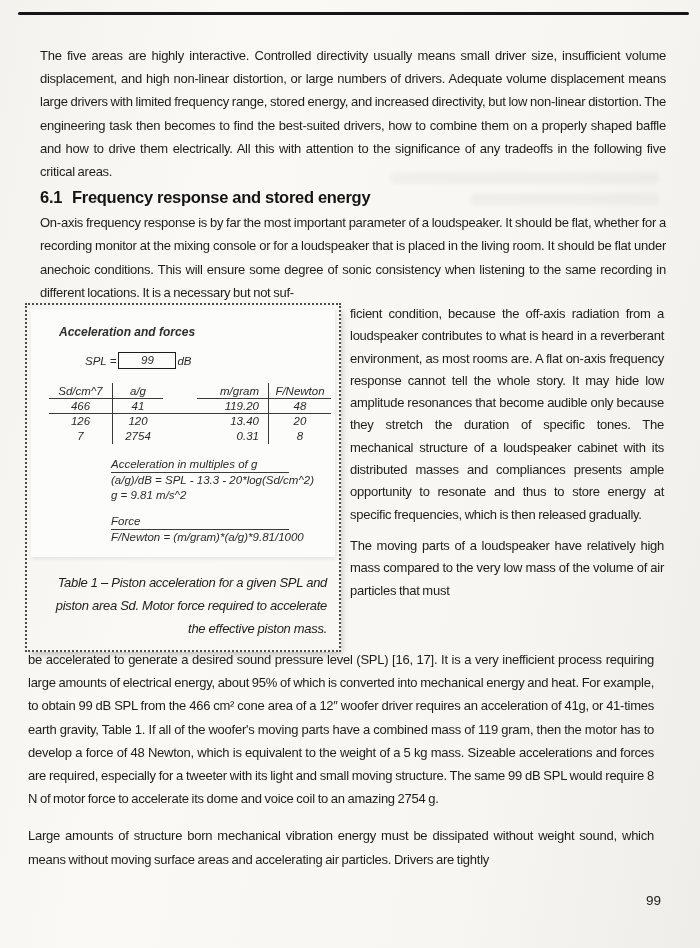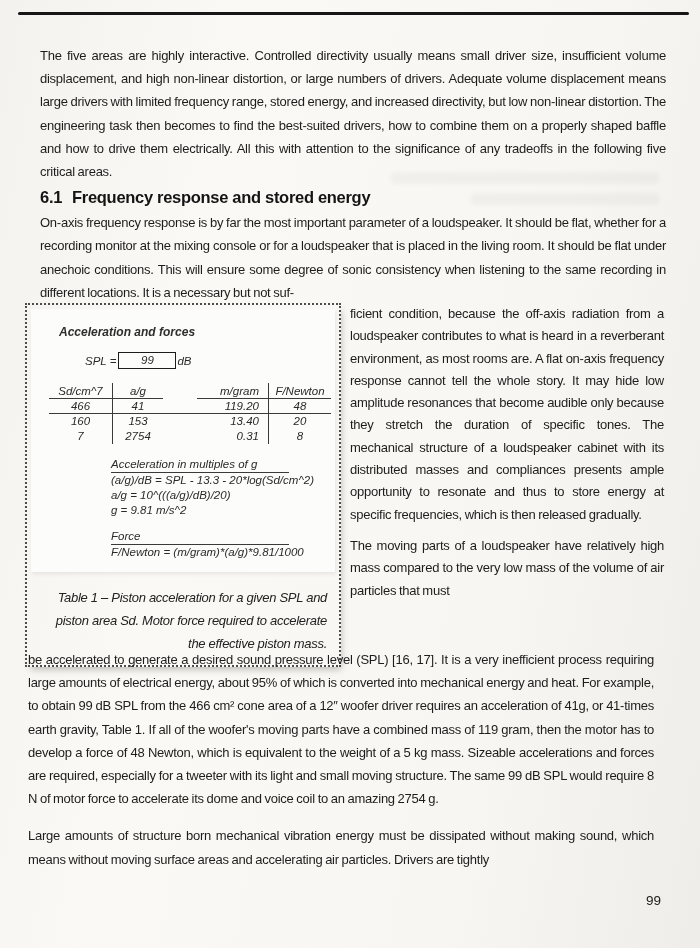--- a/index.html
+++ b/index.html
@@ -125,53 +125,52 @@
           <div class="c hdr"></div>
           <div class="c hdr u ralign vline-r">m/gram</div>
           <div class="c hdr u">F/Newton</div>
 
           <div class="c u vline-r">466</div>
           <div class="c u">41</div>
           <div class="c u"></div>
           <div class="c u ralign vline-r">119.20</div>
           <div class="c u">48</div>
 
-          <div class="c vline-r">160</div>
-          <div class="c">153</div>
+          <div class="c vline-r">126</div>
+          <div class="c">120</div>
           <div class="c"></div>
           <div class="c ralign vline-r">13.40</div>
           <div class="c">20</div>
 
           <div class="c vline-r">7</div>
           <div class="c">2754</div>
           <div class="c"></div>
           <div class="c ralign vline-r">0.31</div>
           <div class="c">8</div>
         </div>
 
         <div class="formulas">
           <div><span class="formula-title">Acceleration in multiples of g</span></div>
           <div>(a/g)/dB = SPL - 13.3 - 20*log(Sd/cm^2)</div>
-          <div>a/g = 10^(((a/g)/dB)/20)</div>
           <div>g = 9.81 m/s^2</div>
           <div class="formula-gap"></div>
           <div><span class="formula-title">Force</span></div>
           <div>F/Newton = (m/gram)*(a/g)*9.81/1000</div>
         </div>
       </div>
 
       <div class="fig-caption">Table 1 – Piston acceleration for a given SPL and piston area Sd. Motor force required to accelerate the effective piston mass.</div>
     </div>
 
     <div class="wrap-col">
       <p class="bodytext">ficient condition, because the off-axis radiation from a loudspeaker contributes to what is heard in a reverberant environment, as most rooms are. A flat on-axis frequency response cannot tell the whole story. It may hide low amplitude resonances that become audible only because they stretch the duration of specific tones. The mechanical structure of a loudspeaker cabinet with its distributed masses and compliances presents ample opportunity to resonate and thus to store energy at specific frequencies, which is then released gradually.</p>
       <p class="bodytext para-b">The moving parts of a loudspeaker have relatively high mass compared to the very low mass of the volume of air particles that must</p>
     </div>
 
   </div>
 
   <div class="bottom-block">
     <p class="bodytext">be accelerated to generate a desired sound pressure level (SPL) [16, 17]. It is a very inefficient process requiring large amounts of electrical energy, about 95% of which is converted into mechanical energy and heat. For example, to obtain 99 dB SPL from the 466 cm² cone area of a 12″ woofer driver requires an acceleration of 41g, or 41-times earth gravity, Table 1. If all of the woofer's moving parts have a combined mass of 119 gram, then the motor has to develop a force of 48 Newton, which is equivalent to the weight of a 5 kg mass. Sizeable accelerations and forces are required, especially for a tweeter with its light and small moving structure. The same 99 dB SPL would require 8 N of motor force to accelerate its dome and voice coil to an amazing 2754 g.</p>
-    <p class="bodytext para-last">Large amounts of structure born mechanical vibration energy must be dissipated without making sound, which means without moving surface areas and accelerating air particles. Drivers are tightly</p>
+    <p class="bodytext para-last">Large amounts of structure born mechanical vibration energy must be dissipated without weight sound, which means without moving surface areas and accelerating air particles. Drivers are tightly</p>
   </div>
 
   <div class="page-number">99</div>
 </div>
 
 </body></html>

